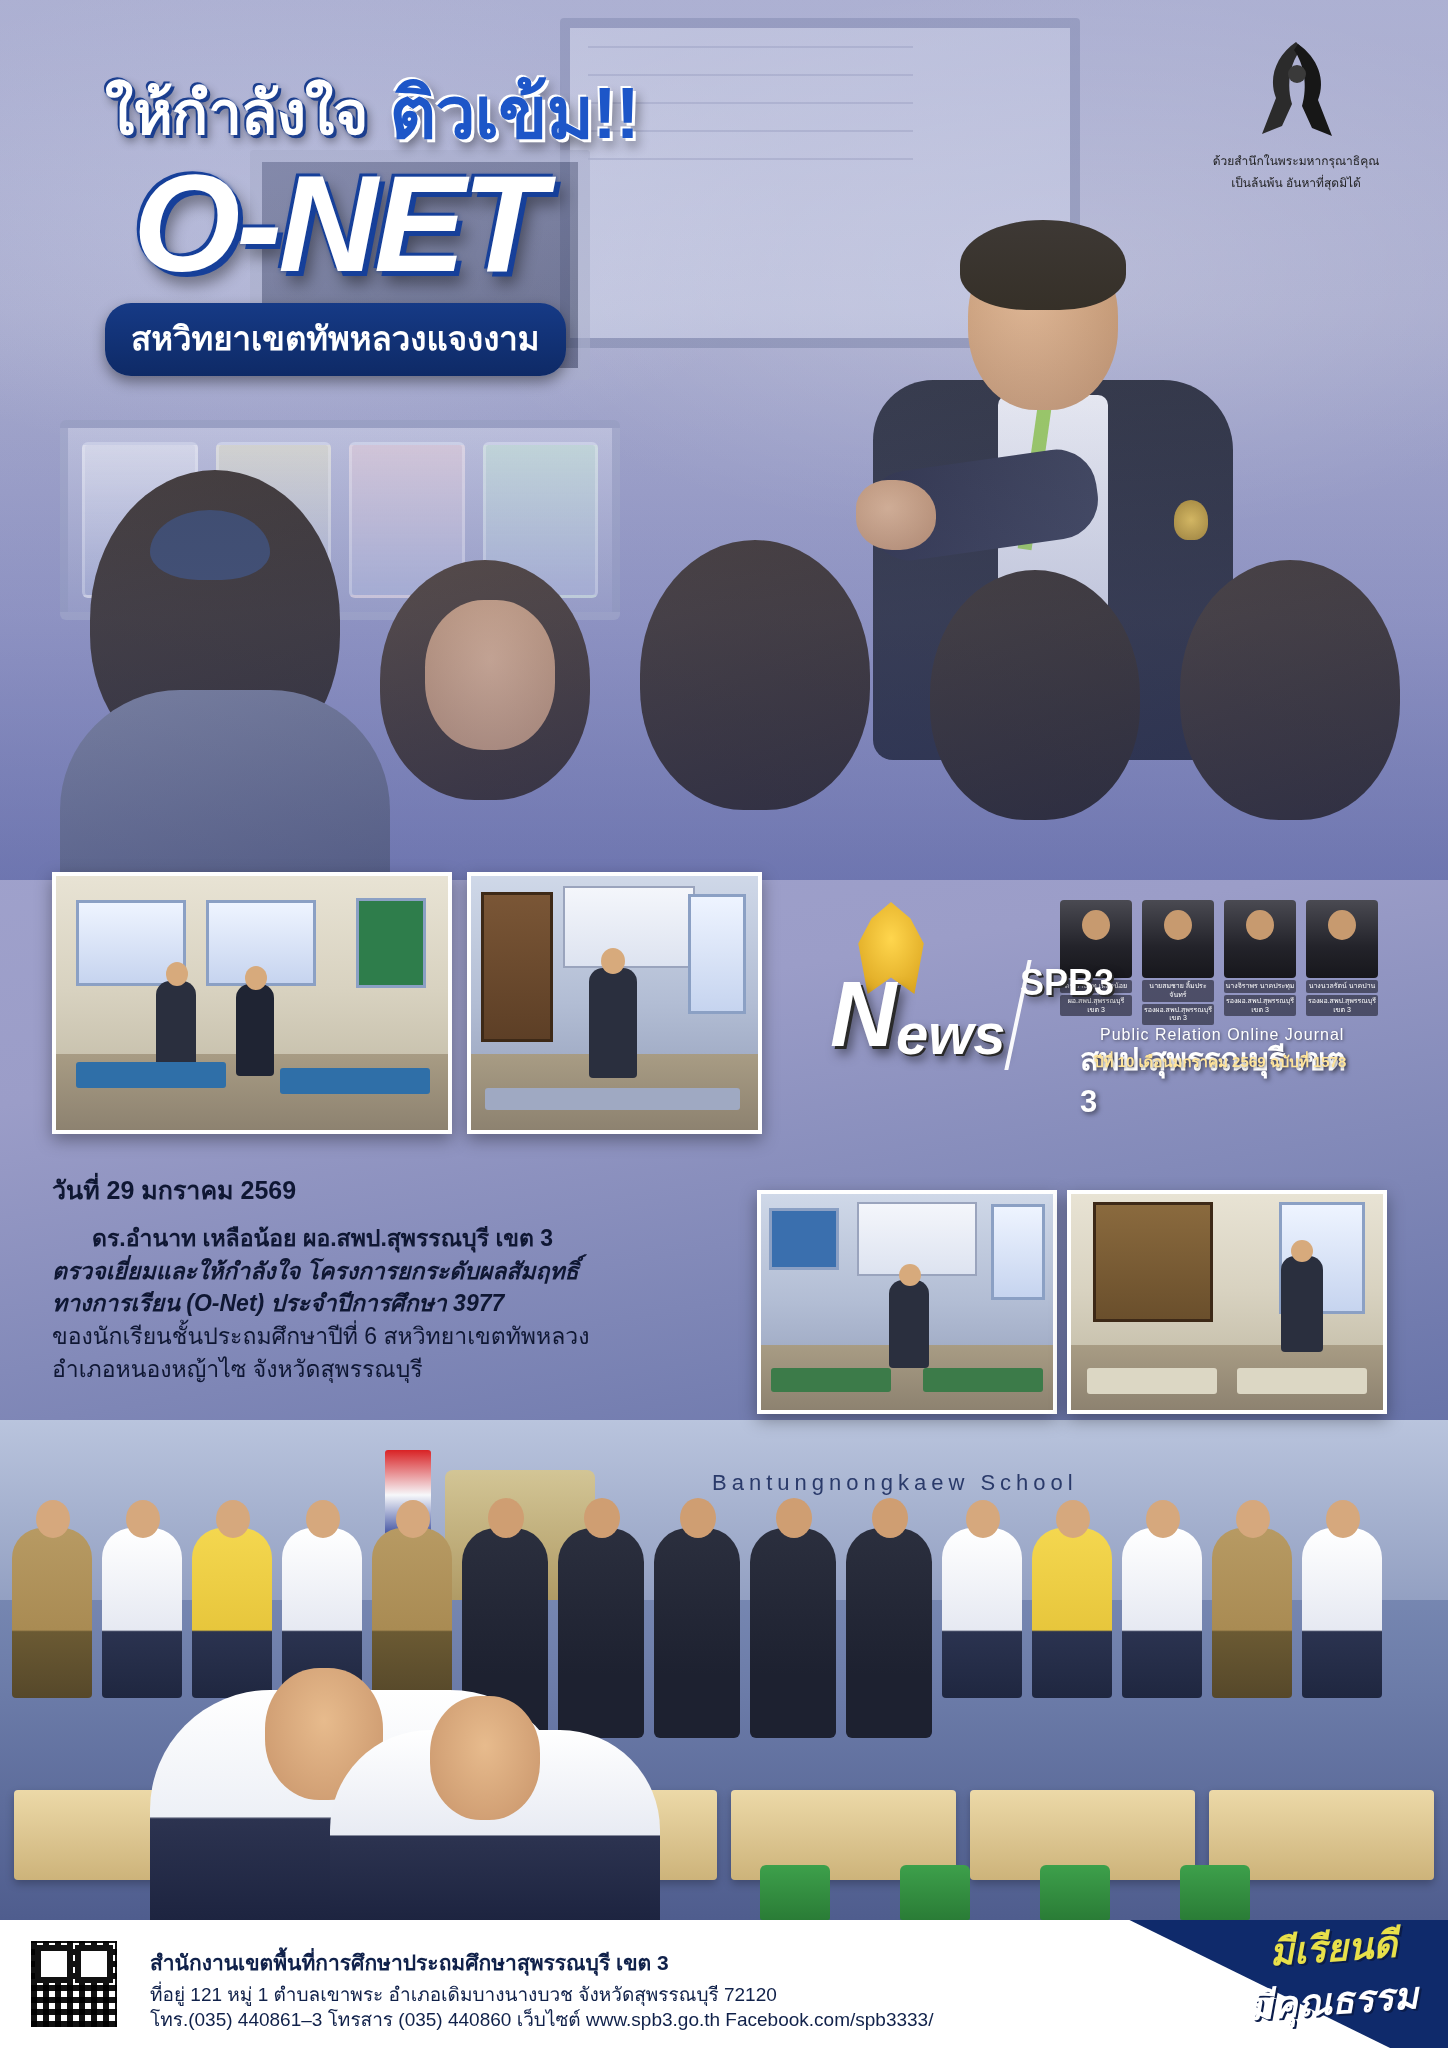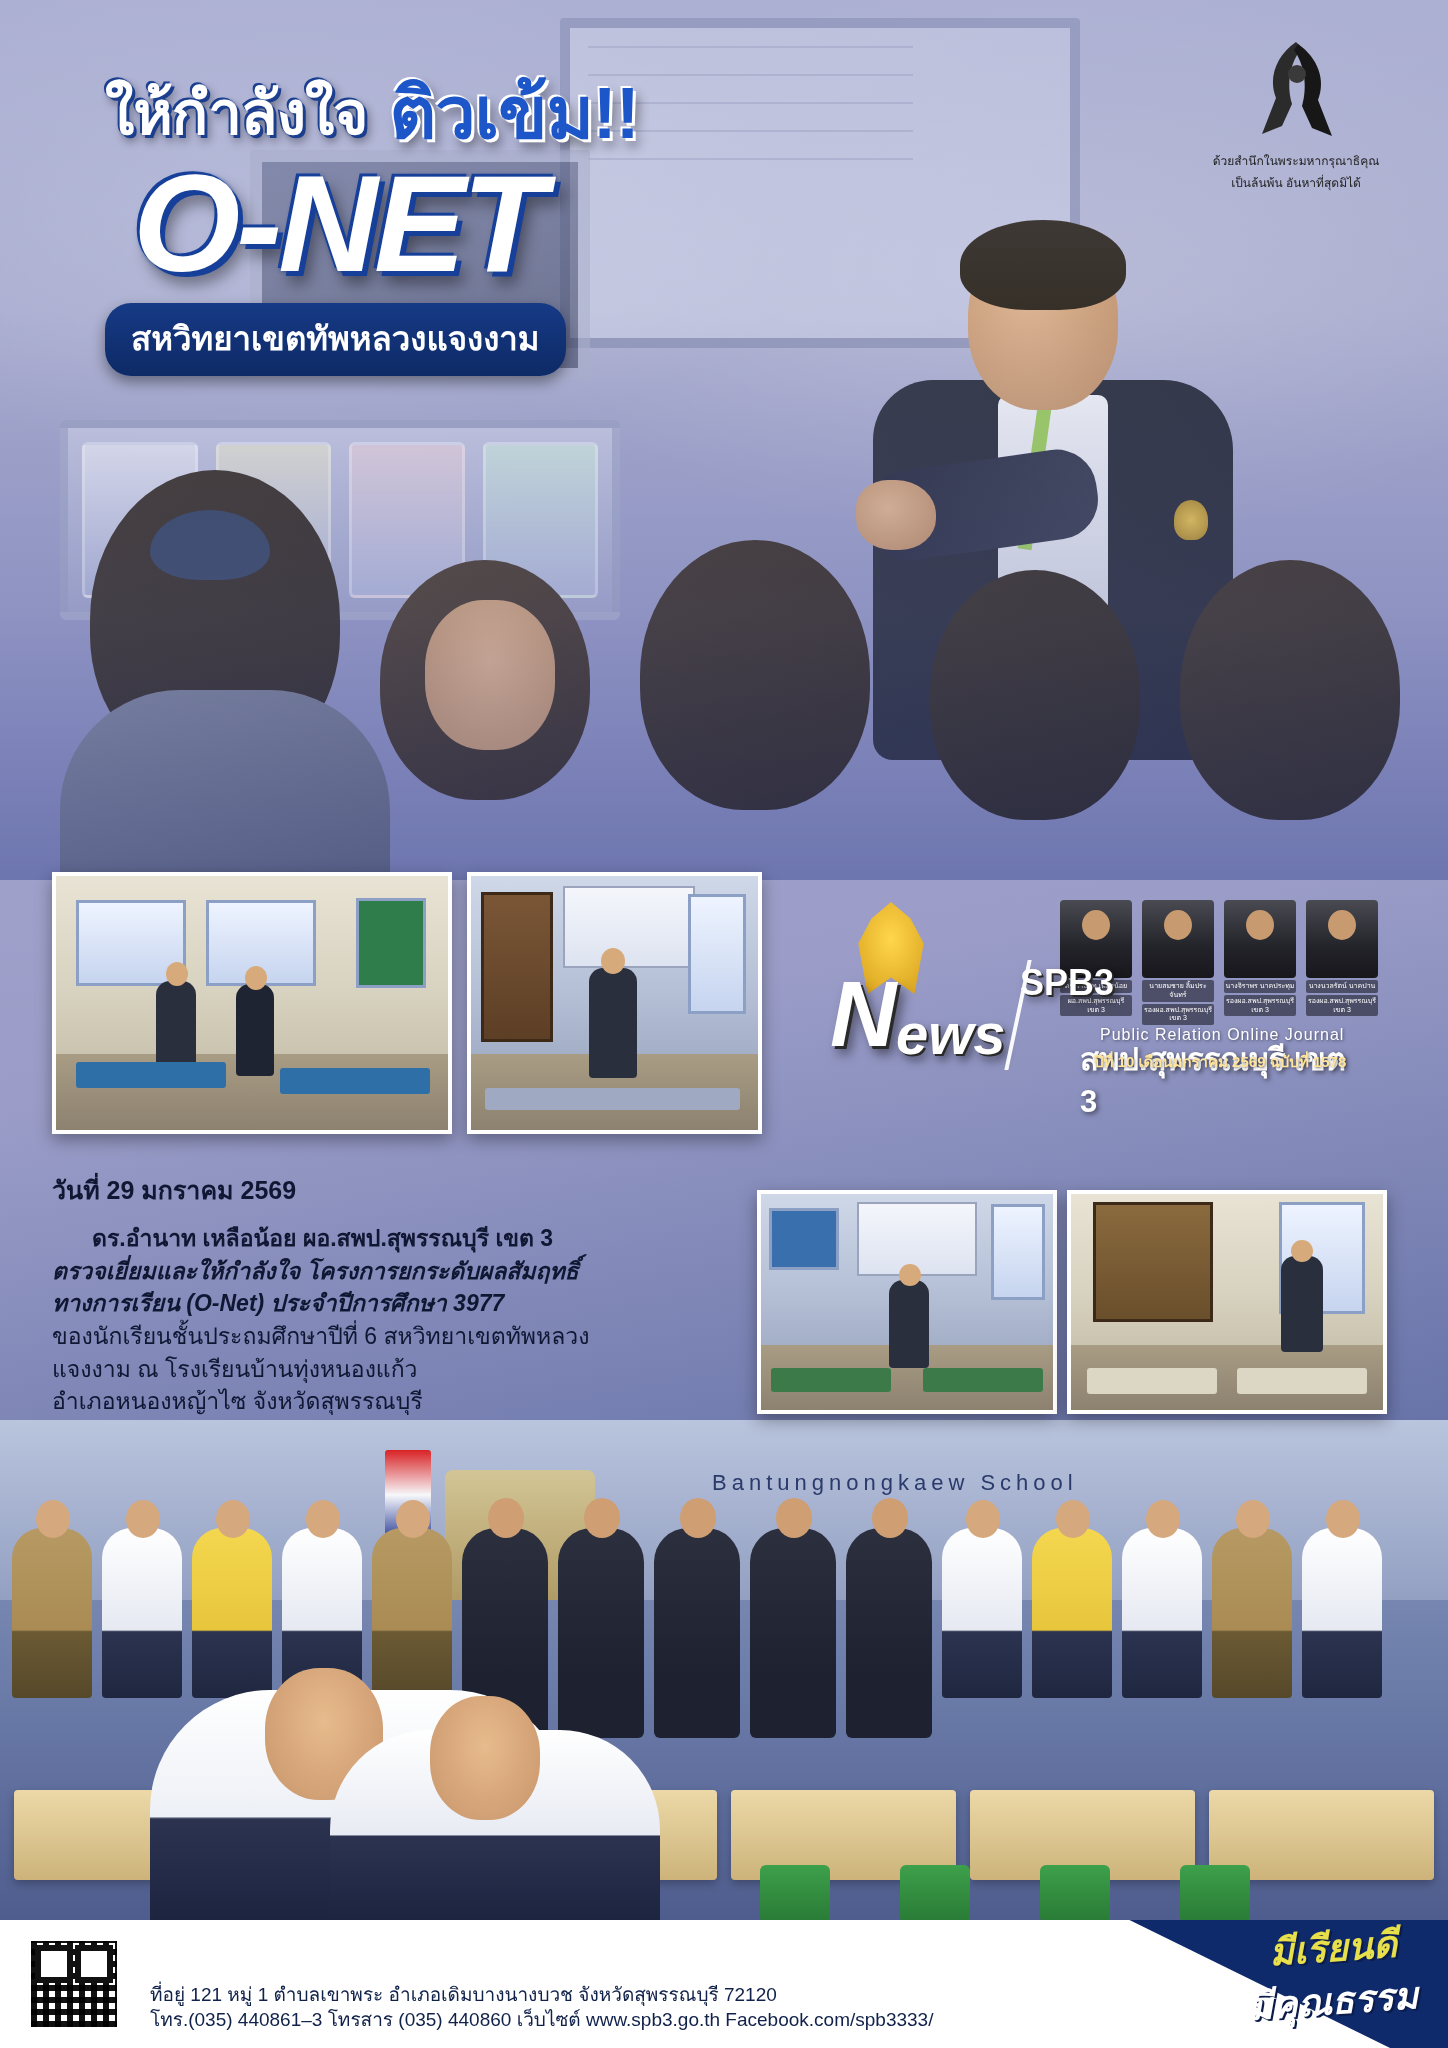--- a/index.html
+++ b/index.html
@@ -326,21 +326,20 @@
     <div class="news-sub">Public Relation Online Journal</div>
     <div class="news-issue">ปีที่ 10 เดือนมกราคม 2569 ฉบับที่ 1578</div>
   </div>
 
   <div class="bodytext">
     <div class="bt-date">วันที่ 29 มกราคม 2569</div>
     <div class="bt-line" style="text-indent:40px;">ดร.อำนาท เหลือน้อย ผอ.สพป.สุพรรณบุรี เขต 3</div>
     <div class="bt-line ital">ตรวจเยี่ยมและให้กำลังใจ โครงการยกระดับผลสัมฤทธิ์</div>
     <div class="bt-line ital">ทางการเรียน (O-Net) ประจำปีการศึกษา 3977</div>
     <div class="bt-line reg">ของนักเรียนชั้นประถมศึกษาปีที่ 6 สหวิทยาเขตทัพหลวง</div>
-    <div class="bt-line reg">แจงงาม ณ โรงเรียนบ้านทุ่งหนองแก้ว</div>
     <div class="bt-line reg">อำเภอหนองหญ้าไซ จังหวัดสุพรรณบุรี</div>
   </div>
 
   <div class="photo p3">
     <div class="ph-inner ph-room2">
       <div class="ph-screen" style="left:96px; top:8px; width:120px; height:74px;"></div>
       <div class="ph-win" style="right:8px; top:10px; width:54px; height:96px;"></div>
       <div class="ph-win" style="left:8px; top:14px; width:70px; height:62px; background:#3a6fae;"></div>
       <div class="ph-floor"></div>
       <div class="ph-person" style="left:128px; top:86px; width:40px; height:88px;"></div>
@@ -403,20 +402,21 @@
     <div class="bp-front"></div>
     <div class="face" style="left:265px; bottom:120px; width:118px; height:132px;"></div>
     <div class="bp-front2"></div>
     <div class="face" style="left:430px; bottom:100px; width:110px; height:124px;"></div>
   </div>
 
   <div class="footer-blue"></div>
   <div class="footer"></div>
   <div class="qr"></div>
   <div class="foot-text">
+    <div class="ft-l1">สำนักงานเขตพื้นที่การศึกษาประถมศึกษาสุพรรณบุรี เขต 3</div>
     <div class="ft-l2">ที่อยู่ 121 หมู่ 1 ตำบลเขาพระ อำเภอเดิมบางนางบวช จังหวัดสุพรรณบุรี 72120</div>
     <div class="ft-l2">โทร.(035) 440861–3 โทรสาร (035) 440860 เว็บไซต์ www.spb3.go.th Facebook.com/spb3333/</div>
   </div>
   <div class="moral">
     <div class="moral-1">มีเรียนดี</div>
     <div class="moral-2">มีคุณธรรม</div>
   </div>
 
 </div>
 

